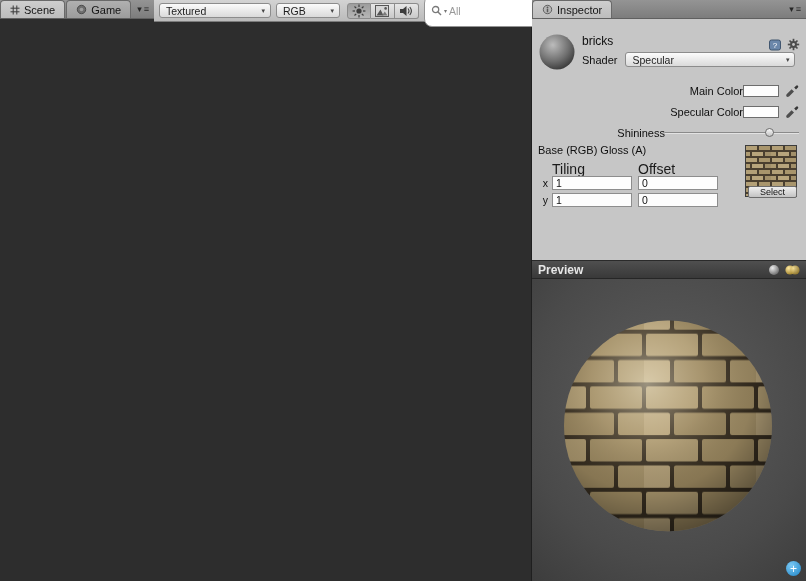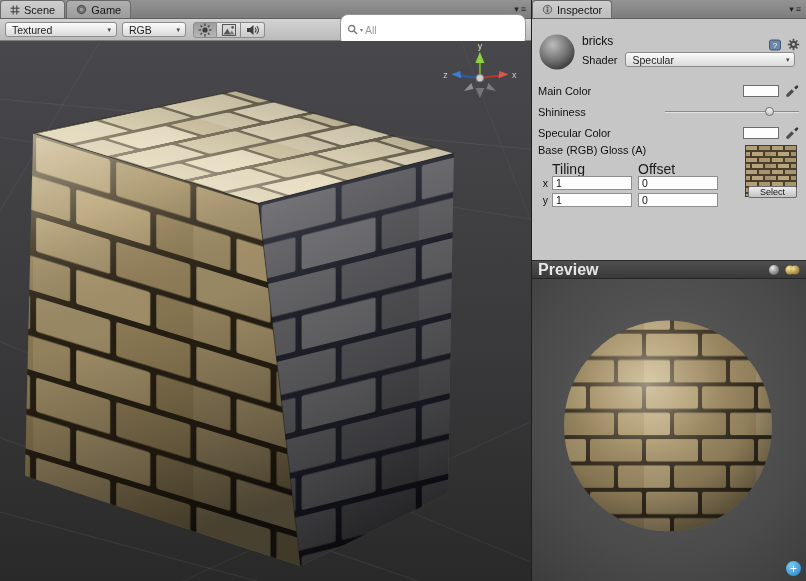--- a/index.html
+++ b/index.html
@@ -1,19 +1,19 @@
 <!DOCTYPE html>
 <html><head>
 <meta charset="utf-8">
 <style>
 *{margin:0;padding:0;box-sizing:border-box;}
 html,body{width:806px;height:581px;overflow:hidden;}
 body{font-family:"Liberation Sans","DejaVu Sans",sans-serif;background:#2d2d2d;}
 .window{display:flex;width:806px;height:581px;}
-.scene-panel{width:532px;display:flex;flex-direction:column;border-right:1px solid #1f1f1f;}
+.scene-panel{width:532px;display:flex;border-right:1px solid #1f1f1f;}
 .right{width:274px;display:flex;flex-direction:column;background:#c6c6c6;gap:10px;}
 .tabbar{height:19px;background:linear-gradient(#949494,#7d7d7d);display:flex;align-items:flex-end;border-bottom:1px solid #606060;}
 .tab{height:18px;display:flex;align-items:center;gap:4px;padding:0 9px;font-size:11px;color:#141414;background:linear-gradient(#b0b0b0,#9c9c9c);border:1px solid #696969;border-bottom:none;border-radius:4px 4px 0 0;margin-right:1px;cursor:default;}
 .tab.active{background:linear-gradient(#cecece,#bdbdbd);}
 .tab-menu{margin-left:auto;align-self:center;color:#262626;font-size:9px;padding:0 5px;display:flex;align-items:center;gap:2px;line-height:1;}
 .toolbar{height:22px;background:linear-gradient(#d3d3d3,#bbbbbb);border-bottom:1px solid #7c7c7c;display:flex;align-items:center;gap:5px;padding:0 5px;}
 .popup{height:15px;display:flex;align-items:center;background:linear-gradient(#fbfbfb,#dadada);border:1px solid #8c8c8c;border-radius:3px;font-size:10.5px;color:#1d1d1d;padding:0 5px 0 6px;}
 .popup .arr{font-size:7px;color:#454545;margin-left:auto;padding-left:6px;}
 .popup.draw{width:112px;}
 .popup.chan{width:64px;}
@@ -29,39 +29,39 @@
 .scene-view svg{display:block;}
 .insp-body{height:245px;padding:4px 6px 0 6px;position:relative;color:#0f0f0f;background:#c6c6c6;}
 .mat-header{display:flex;gap:6px;}
 .mat-info{padding-top:1px;}
 .mat-name{font-size:12px;font-weight:normal;color:#0e0e0e;}
 .shader-row{display:flex;align-items:center;margin-top:4px;gap:8px;font-size:11px;}
 .popup.shader{width:170px;}
 .hdr-icons{position:absolute;top:9px;right:6px;display:flex;gap:6px;align-items:center;}
 .props{margin-top:9px;}
 .prop-row{display:flex;align-items:center;height:21px;font-size:11px;}
-.prop-label{flex:1;}
+.prop-label{flex:1;text-align:right;}
 .swatch{width:36px;height:12px;background:#fdfdfd;border:1px solid #6d6d6d;margin-right:7px;}
 .dropper{width:14px;height:14px;}
 .slider{position:relative;width:134px;height:12px;margin-right:1px;}
 .slider .track{position:absolute;left:0;right:0;top:5px;height:2px;background:#8a8a8a;border-bottom:1px solid #e2e2e2;}
 .slider .thumb{position:absolute;top:1px;width:9px;height:9px;border-radius:50%;background:linear-gradient(#f6f6f6,#c4c4c4);border:1px solid #6d6d6d;margin-left:-5px;}
 .tex-section{position:relative;margin-top:1px;height:76px;}
 .tex-label{font-size:11px;height:17px;}
 .tg-headers{display:flex;height:13px;font-size:14px;color:#1a1a1a;}
 .tg-sp{width:14px;}
 .tg-h{width:86px;}
 .tg-row{display:flex;align-items:center;height:17px;font-size:10.5px;}
 .axis-l{width:10px;text-align:right;margin-right:4px;}
 .tfield{width:80px;height:14px;border:1px solid #8d8d8d;background:#fdfdfd;font-size:10.5px;padding:0 3px;margin-right:6px;font-family:inherit;color:#111;}
 .tex-thumb{position:absolute;right:3px;top:1px;width:52px;height:52px;}
 .select-btn{position:absolute;right:3px;top:42px;font-size:9px;height:12px;line-height:10px;padding:0 11px;background:linear-gradient(#efefef,#c3c3c3);border:1px solid #6c6c6c;border-radius:2px;color:#111;font-family:inherit;}
 .preview{flex:1;display:flex;flex-direction:column;}
 .preview-header{height:19px;background:linear-gradient(#4f4f4f,#393939);display:flex;align-items:center;padding:0 6px;gap:6px;border-top:1px solid #2a2a2a;border-bottom:1px solid #262626;}
-.preview-title{color:#e6e6e6;font-size:16px;font-weight:bold;}
+.preview-title{color:#e6e6e6;font-size:12px;font-weight:bold;}
 .ph-icons{margin-left:auto;display:flex;gap:5px;align-items:center;}
 .preview-area{position:relative;flex:1;background:#454545;}
 .add-btn{position:absolute;right:5px;bottom:5px;width:15px;height:15px;border-radius:50%;background:radial-gradient(circle at 35% 30%,#7cc9f4,#1e85c7);color:#fff;font-size:12px;line-height:14px;text-align:center;border:none;}
 </style>
 </head>
 <body>
 
 <div class="window">
 
   <div class="scene-panel">
@@ -287,33 +287,33 @@
       <div class="props">
         <div class="prop-row">
           <span class="prop-label">Main Color</span>
           <span class="swatch"></span>
           <svg class="dropper" viewBox="0 0 14 14">
               <path d="M3,12.6 q-1.6,0.8 -2.4,0 q-0.8,-0.8 0,-2.4 l5,-5 2.4,2.4 z" fill="#4e4e4e"></path>
               <path d="M8.2,3.6 l1.9,-1.9 q0.9,-0.9 1.8,0 q0.9,0.9 0,1.8 l-1.9,1.9 z" fill="#363636"></path>
             </svg>
         </div>
         <div class="prop-row">
+          <span class="prop-label">Specular Color</span>
+          <span class="swatch"></span>
+          <svg class="dropper" viewBox="0 0 14 14">
+              <path d="M3,12.6 q-1.6,0.8 -2.4,0 q-0.8,-0.8 0,-2.4 l5,-5 2.4,2.4 z" fill="#4e4e4e"></path>
+              <path d="M8.2,3.6 l1.9,-1.9 q0.9,-0.9 1.8,0 q0.9,0.9 0,1.8 l-1.9,1.9 z" fill="#363636"></path>
+            </svg>
+        </div>
+        <div class="prop-row">
           <span class="prop-label">Shininess</span>
           <span class="slider">
             <span class="track"></span>
             <span class="thumb" style="left: 78%;"></span>
           </span>
-        </div>
-        <div class="prop-row">
-          <span class="prop-label">Specular Color</span>
-          <span class="swatch"></span>
-          <svg class="dropper" viewBox="0 0 14 14">
-              <path d="M3,12.6 q-1.6,0.8 -2.4,0 q-0.8,-0.8 0,-2.4 l5,-5 2.4,2.4 z" fill="#4e4e4e"></path>
-              <path d="M8.2,3.6 l1.9,-1.9 q0.9,-0.9 1.8,0 q0.9,0.9 0,1.8 l-1.9,1.9 z" fill="#363636"></path>
-            </svg>
         </div>
 
         <div class="tex-section">
           <div class="tex-label">Base (RGB) Gloss (A)</div>
           <div class="tg-headers">
             <span class="tg-sp"></span>
             <span class="tg-h">Tiling</span>
             <span class="tg-h">Offset</span>
           </div>
           <div class="tg-row">

